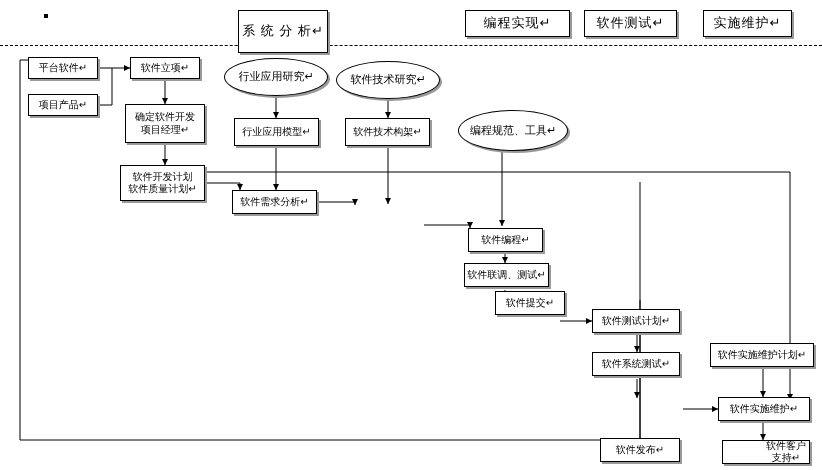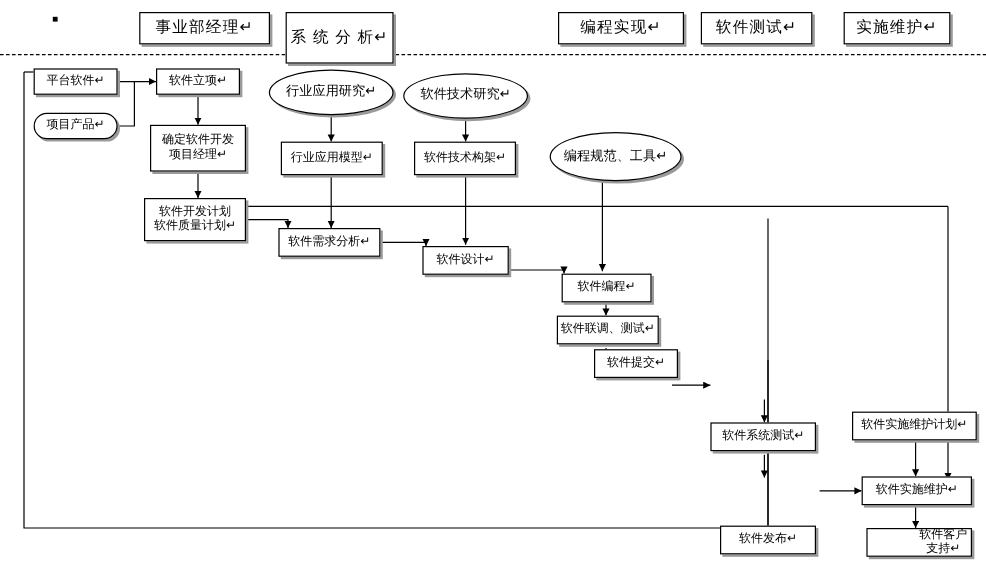--- a/index.html
+++ b/index.html
@@ -135,40 +135,39 @@
       <path d="M683,409 L718,409" marker-end="url(#ah)"></path>
 
       <path d="M763,367 L763,397" marker-end="url(#ah)"></path>
 
       <path d="M763,421 L763,440" marker-end="url(#ah)"></path>
 
       <path d="M640,300 L640,440"></path>
     </g>
   </svg>
 
-  <div class="box hdr" style="left:116px;top:10px;width:109px;height:27px;">事业部经理↵</div>
   <div class="box hdr" style="left:238px;top:10px;width:90px;height:43px;">系 统 分 析↵</div>
   <div class="box hdr" style="left:465px;top:10px;width:105px;height:27px;">编程实现↵</div>
   <div class="box hdr" style="left:584px;top:10px;width:93px;height:27px;">软件测试↵</div>
   <div class="box hdr" style="left:703px;top:10px;width:89px;height:27px;">实施维护↵</div>
 
   <div class="box node" style="left:28px;top:57px;width:70px;height:22px;">平台软件↵</div>
-  <div class="box node" style="left:28px;top:94px;width:70px;height:22px;border-radius:11px;">项目产品↵</div>
+  <div class="box node" style="left:28px;top:94px;width:70px;height:22px;">项目产品↵</div>
   <div class="box node" style="left:130px;top:57px;width:70px;height:22px;">软件立项↵</div>
   <div class="box node" style="left:125px;top:104px;width:80px;height:39px;">确定软件开发
 项目经理↵</div>
   <div class="box node" style="left:120px;top:165px;width:85px;height:36px;">软件开发计划
 软件质量计划↵</div>
   <div class="box node" style="left:234px;top:118px;width:85px;height:28px;">行业应用模型↵</div>
   <div class="box node" style="left:345px;top:118px;width:85px;height:28px;">软件技术构架↵</div>
   <div class="box node" style="left:232px;top:190px;width:85px;height:24px;">软件需求分析↵</div>
-  <div class="box node" style="left:352px;top:205px;width:72px;height:24px;">软件设计↵</div>
   <div class="box node" style="left:468px;top:228px;width:75px;height:24px;">软件编程↵</div>
   <div class="box node" style="left:464px;top:263px;width:85px;height:24px;">软件联调、测试↵</div>
   <div class="box node" style="left:495px;top:291px;width:70px;height:24px;">软件提交↵</div>
+  <div class="box node" style="left:592px;top:309px;width:88px;height:24px;">软件测试计划↵</div>
   <div class="box node" style="left:592px;top:352px;width:88px;height:24px;">软件系统测试↵</div>
   <div class="box node" style="left:600px;top:398px;width:80px;height:24px;margin-top:40px;">软件发布↵</div>
   <div class="box node" style="left:710px;top:343px;width:104px;height:24px;">软件实施维护计划↵</div>
   <div class="box node" style="left:718px;top:397px;width:92px;height:24px;">软件实施维护↵</div>
   <div class="box node" style="left:722px;top:440px;width:88px;height:24px;padding-left:40px;">软件客户支持↵</div>
 
   <div class="ellipse" style="left:224px;top:58px;width:104px;height:38px;">行业应用研究↵</div>
   <div class="ellipse" style="left:336px;top:61px;width:104px;height:38px;">软件技术研究↵</div>
   <div class="ellipse" style="left:458px;top:110px;width:110px;height:41px;">编程规范、工具↵</div>
 

